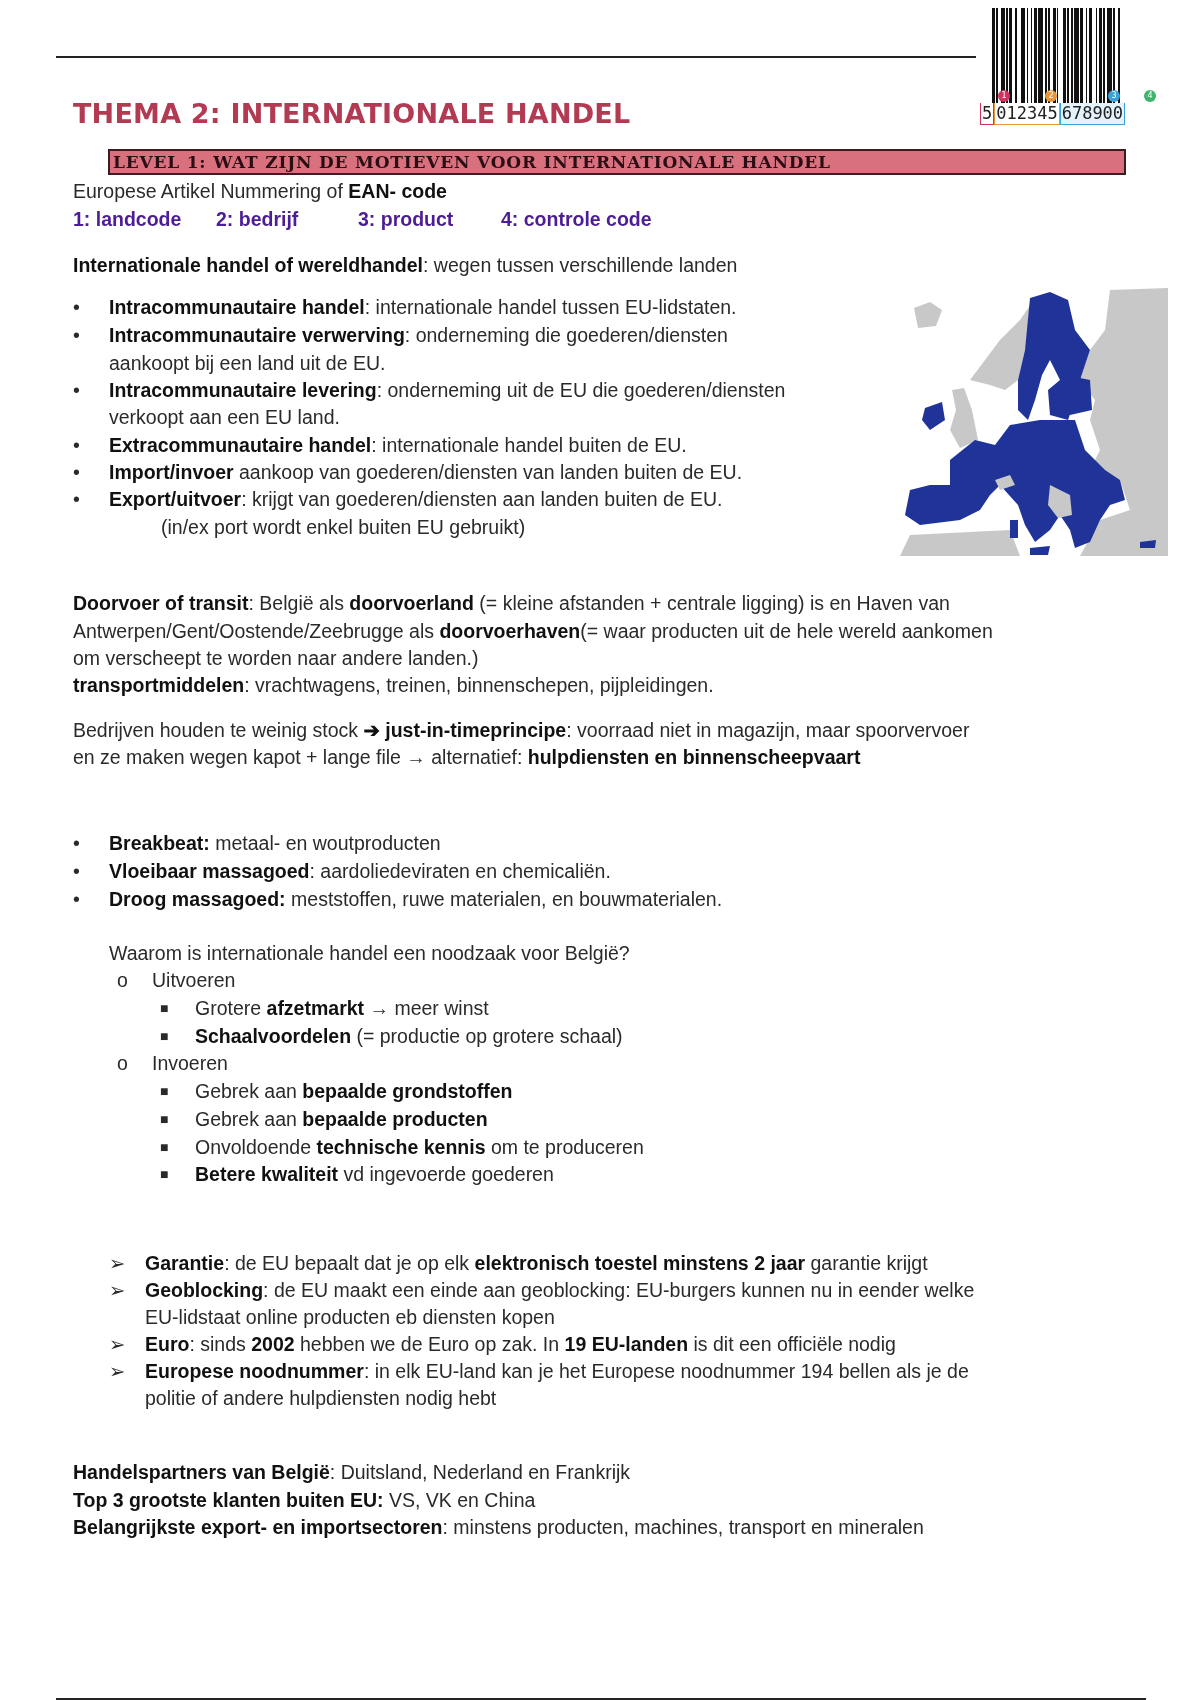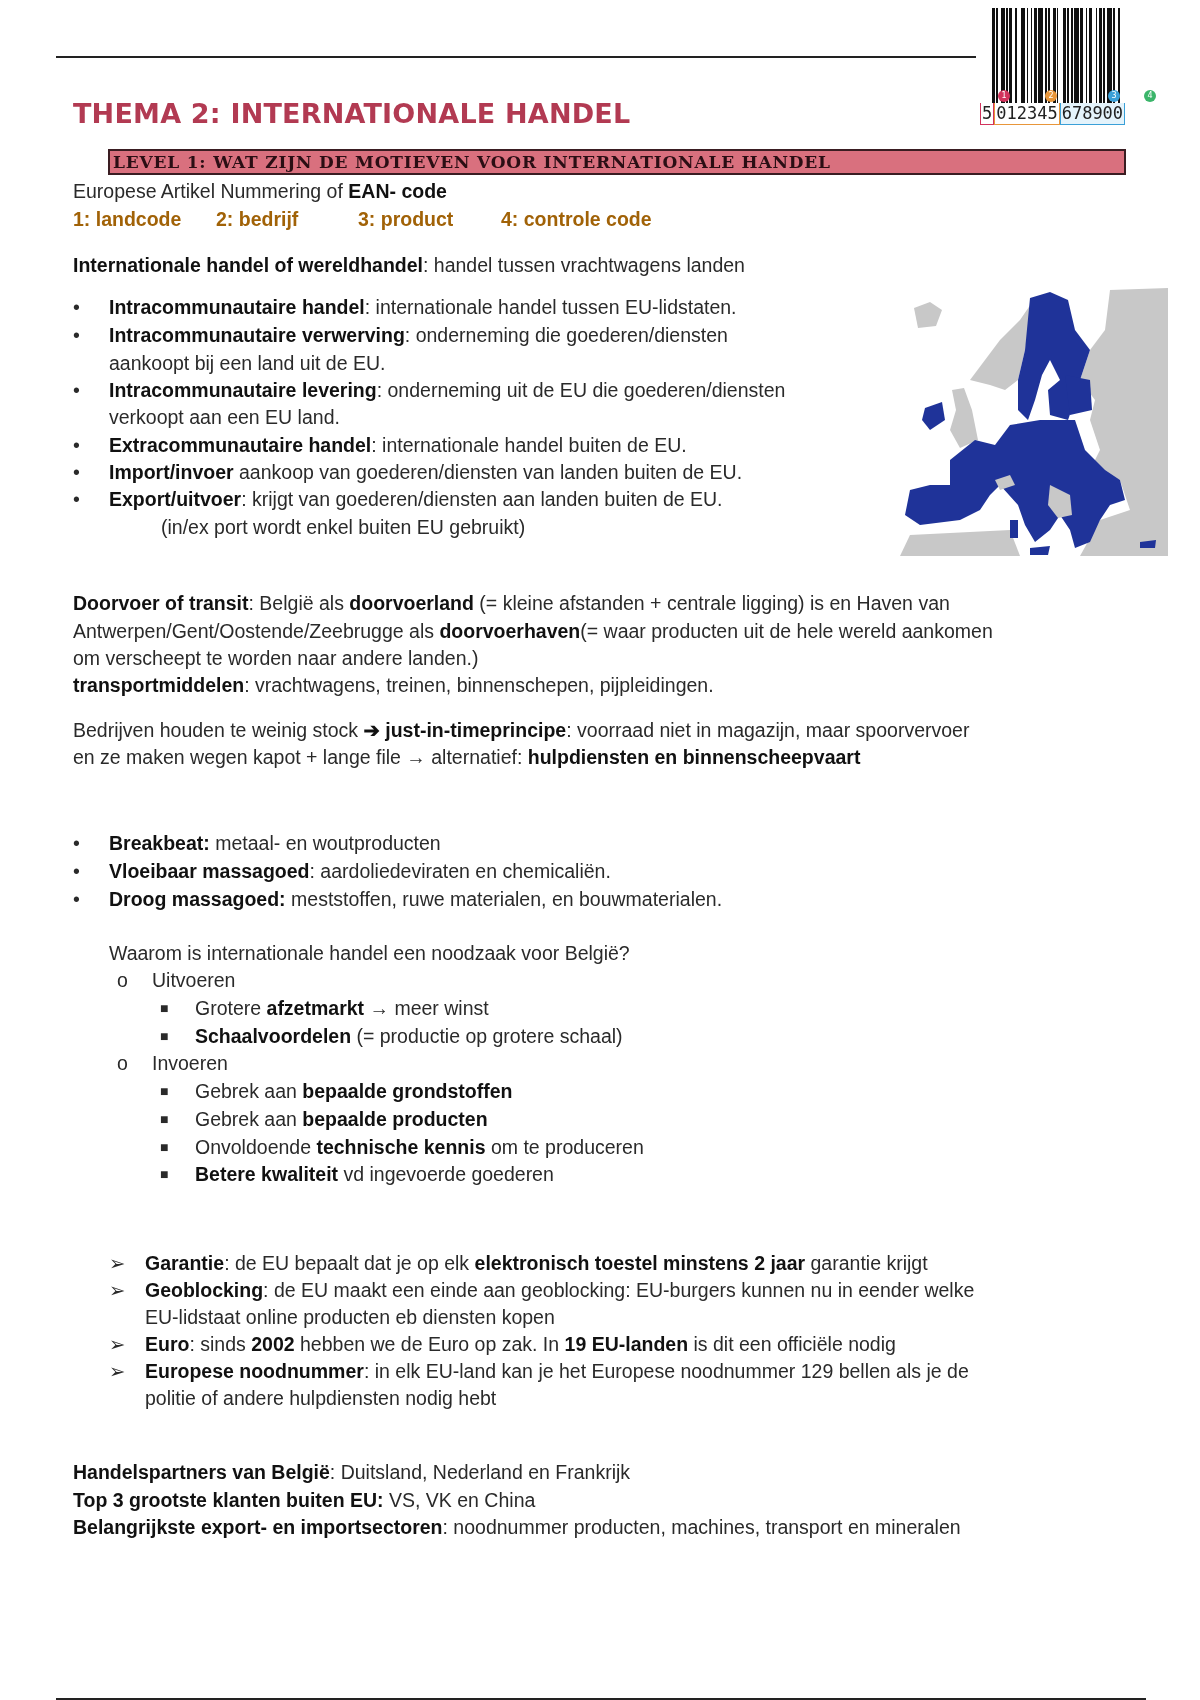--- a/index.html
+++ b/index.html
@@ -105,29 +105,29 @@
 
 <div class="abs title">THEMA 2: INTERNATIONALE HANDEL</div>
 
 <div class="abs level-bar">
   <span class="level-text">LEVEL 1: WAT ZIJN DE MOTIEVEN VOOR INTERNATIONALE HANDEL</span>
 </div>
 
 <div class="line" style="left:73px;top:178px">
   <span>Europese Artikel Nummering of </span><b>EAN- code</b>
 </div>
-<div class="line" style="left:73px;top:206px;font-weight:bold;color:#a16207">
+<div class="line" style="left:73px;top:206px;font-weight:bold;color:#4c1d95">
   <span>1: landcode</span>
   <span style="position:absolute;left:143px">2: bedrijf</span>
   <span style="position:absolute;left:285px">3: product</span>
   <span style="position:absolute;left:428px">4: controle code</span>
 </div>
 
 <div class="line" style="left:73px;top:252px">
-  <b>Internationale handel of wereldhandel</b><span>: handel tussen vrachtwagens landen</span>
+  <b>Internationale handel of wereldhandel</b><span>: wegen tussen verschillende landen</span>
 </div>
 
 <div>
   <span class="line bullet" style="top:294px">•</span>
   <div class="line txt-l1" style="top:294px"><b>Intracommunautaire handel</b><span>: internationale handel tussen EU-lidstaten.</span></div>
 
   <span class="line bullet" style="top:322px">•</span>
   <div class="line txt-l1" style="top:322px"><b>Intracommunautaire verwerving</b><span>: onderneming die goederen/diensten</span></div>
   <div class="line txt-l1" style="top:350px">aankoopt bij een land uit de EU.</div>
 
@@ -215,23 +215,23 @@
   <div class="line" style="left:145px;top:1250px"><b>Garantie</b><span>: de EU bepaalt dat je op elk </span><b>elektronisch toestel minstens 2 jaar</b><span> garantie krijgt</span></div>
 
   <span class="line" style="left:109px;top:1277px">➢</span>
   <div class="line" style="left:145px;top:1277px"><b>Geoblocking</b><span>: de EU maakt een einde aan geoblocking: EU-burgers kunnen nu in eender welke</span></div>
   <div class="line" style="left:145px;top:1304px">EU-lidstaat online producten eb diensten kopen</div>
 
   <span class="line" style="left:109px;top:1331px">➢</span>
   <div class="line" style="left:145px;top:1331px"><b>Euro</b><span>: sinds </span><b>2002</b><span> hebben we de Euro op zak. In </span><b>19 EU-landen</b><span> is dit een officiële nodig</span></div>
 
   <span class="line" style="left:109px;top:1358px">➢</span>
-  <div class="line" style="left:145px;top:1358px"><b>Europese noodnummer</b><span>: in elk EU-land kan je het Europese noodnummer 129 bellen als je de</span></div>
+  <div class="line" style="left:145px;top:1358px"><b>Europese noodnummer</b><span>: in elk EU-land kan je het Europese noodnummer 194 bellen als je de</span></div>
   <div class="line" style="left:145px;top:1385px">politie of andere hulpdiensten nodig hebt</div>
 </div>
 
 <div>
   <div class="line" style="left:73px;top:1459px"><b>Handelspartners van België</b><span>: Duitsland, Nederland en Frankrijk</span></div>
   <div class="line" style="left:73px;top:1487px"><b>Top 3 grootste klanten buiten EU:</b><span> VS, VK en China</span></div>
-  <div class="line" style="left:73px;top:1514px"><b>Belangrijkste export- en importsectoren</b><span>: noodnummer producten, machines, transport en mineralen</span></div>
+  <div class="line" style="left:73px;top:1514px"><b>Belangrijkste export- en importsectoren</b><span>: minstens producten, machines, transport en mineralen</span></div>
 </div>
 
 <div class="abs hr-bottom"></div>
 
 </body></html>

